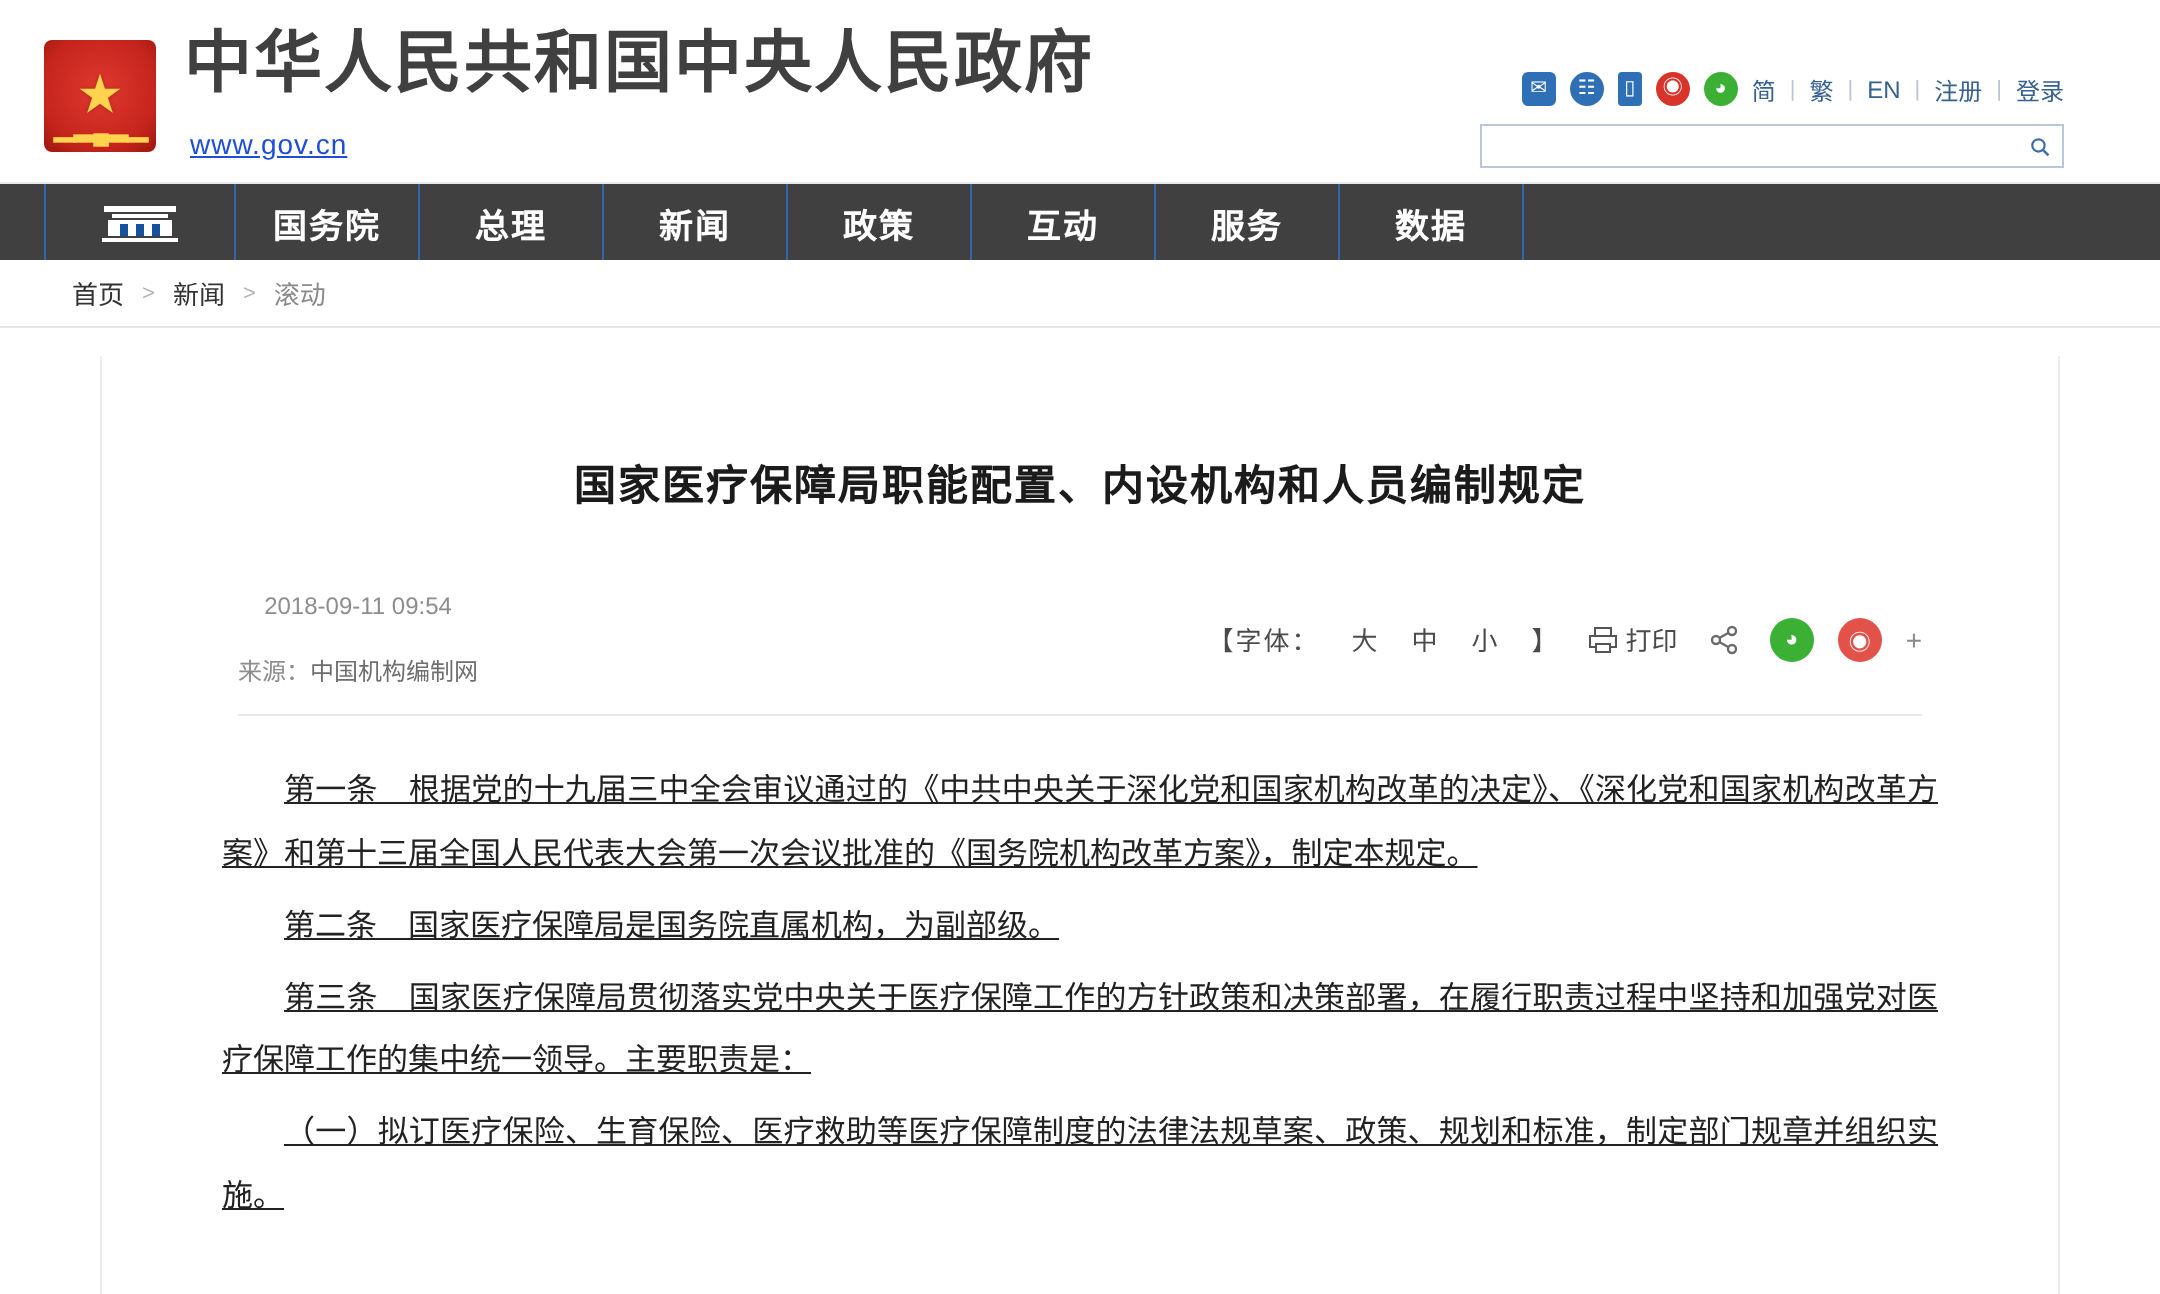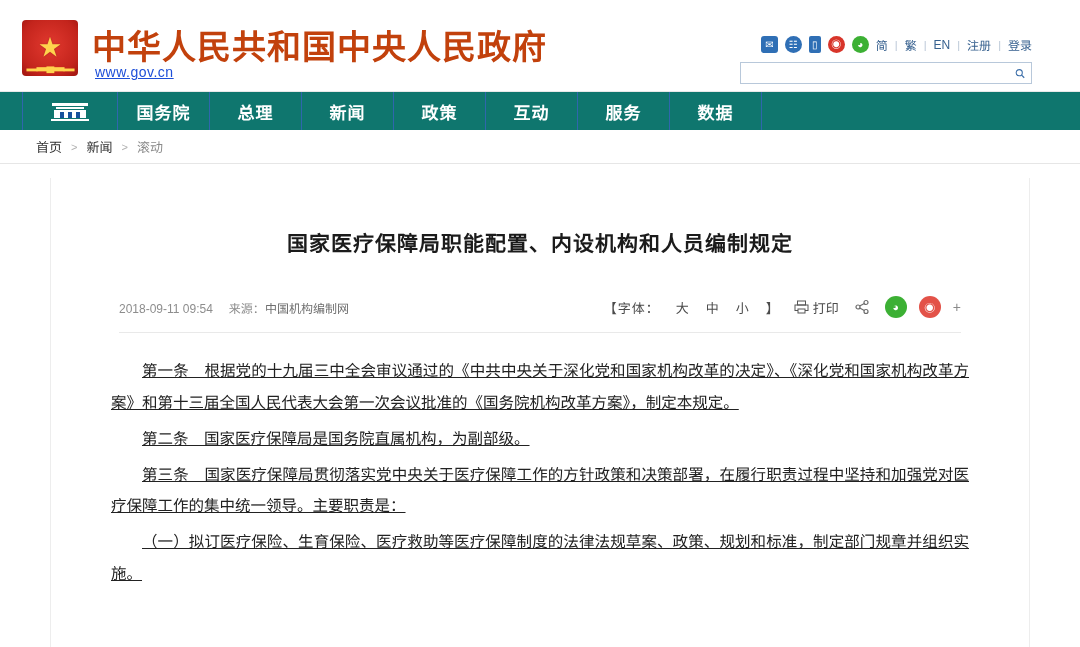--- a/index.html
+++ b/index.html
@@ -29,22 +29,22 @@
   }
   .emblem .star {
     color: #ffd34d; font-size: 22px; line-height: 1;
     text-shadow: 0 0 2px rgba(0,0,0,.25);
   }
   .emblem .wheat {
     position: absolute; bottom: 3px; left: 0; right: 0;
     text-align: center; color: #ffd34d; font-size: 11px; letter-spacing: -1px;
   }
   .site-title {
-    position: absolute; left: 92px; top: 20px;
-    font-size: 34px; font-weight: bold; color: #c2410c;
+    position: absolute; left: 92px; top: 4px;
+    font-size: 34px; font-weight: bold; color: #404040;
     letter-spacing: 1px;
     font-family: "Liberation Serif", serif;
     white-space: nowrap;
   }
   .site-url {
     position: absolute; left: 95px; top: 64px;
     font-size: 14px; color: #1d4ed8; letter-spacing: .5px; text-decoration: underline;
   }
   .header-tools {
     position: absolute; right: 48px; top: 36px;
@@ -76,21 +76,21 @@
     font-family: "Liberation Sans", sans-serif;
   }
   .search-btn {
     width: 22px; height: 20px; border: 0; background: transparent;
     cursor: pointer; color: #3a6da8; font-size: 12px;
     display: flex; align-items: center; justify-content: center;
   }
 
   
   .main-nav {
-    height: 38px; background: #0f766e;
+    height: 38px; background: #404040;
     display: flex; align-items: stretch;
     padding-left: 22px;
   }
   .nav-item {
     min-width: 92px; padding: 0 18px;
     display: flex; align-items: center; justify-content: center;
     color: #fff; font-size: 17px; font-weight: bold;
     border-right: 1px solid #2f66ad;
     cursor: pointer; letter-spacing: 1px;
   }
@@ -130,21 +130,21 @@
     line-height: 1.35;
     font-family: "Liberation Sans", sans-serif;
   }
   .meta-row {
     margin: 38px 60px 0;
     display: flex; align-items: center;
     font-size: 12px; color: #8d8d8d;
     padding-bottom: 14px;
     border-bottom: 1px solid #e9e9e9;
   }
-  .meta-left { display: flex; align-items: flex-end; gap: 16px; }
+  .meta-left { display: flex; align-items: center; gap: 16px; flex-direction: column; }
   .meta-source { color: #8d8d8d; }
   .meta-source .src-name { color: #6f6f6f; }
   .meta-right {
     margin-left: auto; display: flex; align-items: center; gap: 12px;
     font-size: 13px; color: #555;
   }
   .fontsize-group { color: #4b4b4b; letter-spacing: 1px; }
   .fontsize-group span { cursor: pointer; padding: 0 2px; margin-left: 12px; }
   .print-link { display: flex; align-items: center; gap: 4px; color: #4b4b4b; cursor: pointer; }
   .share-ico {

